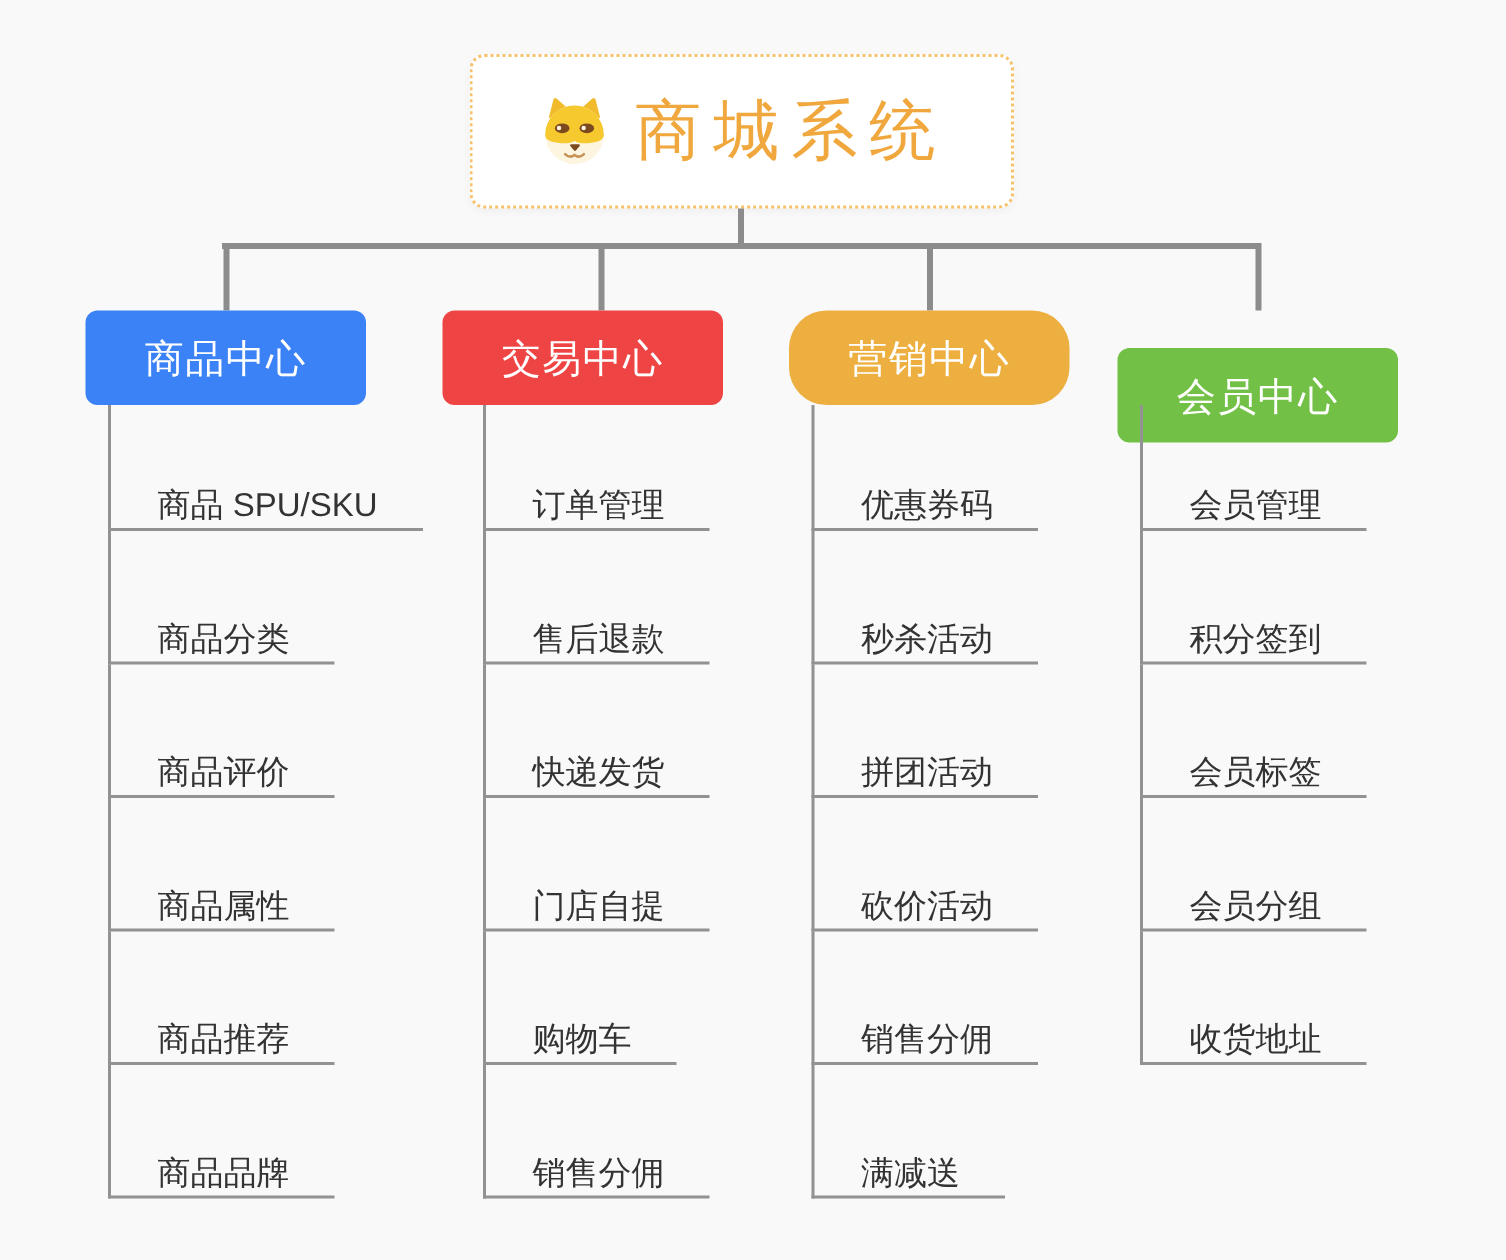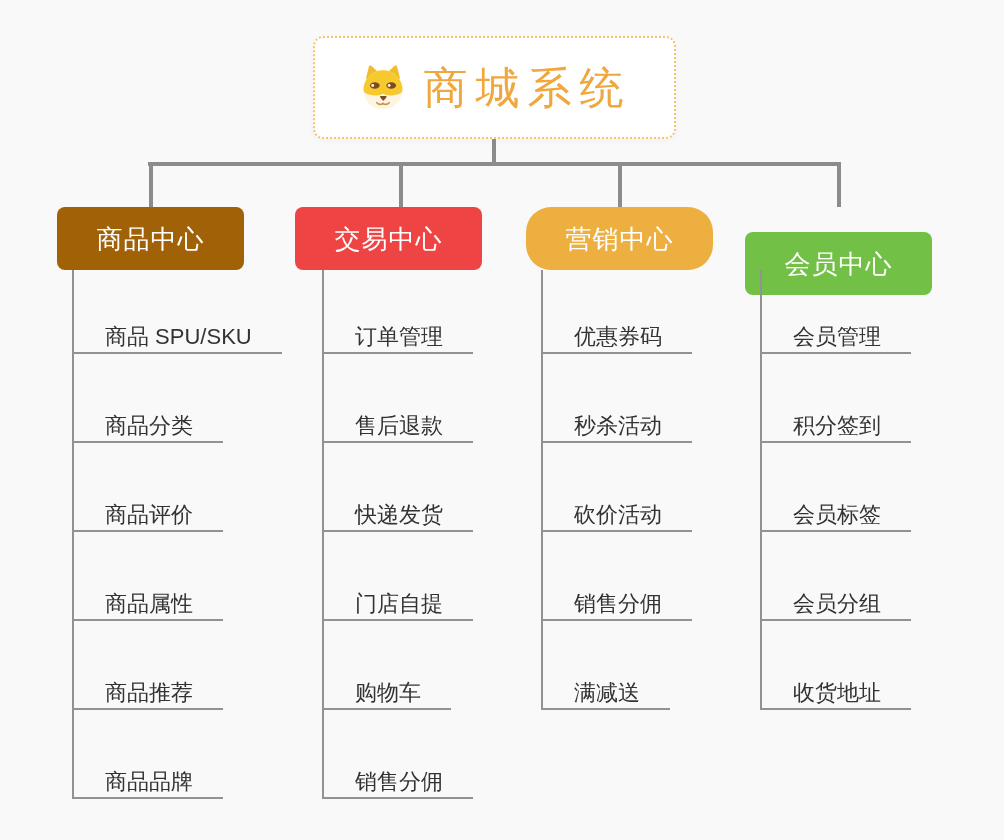--- a/index.html
+++ b/index.html
@@ -95,21 +95,21 @@
       </svg>
     </span>
     <span class="root-title">商城系统</span>
   </div>
 
   <div class="connector stem-root"></div>
   <div class="connector hline"></div>
 
   <div id="branches">
       <div class="connector branch-stem" style="left: 148.5px;"></div>
-      <div class="branch-box" style="left: 57px; background: #a16207;">
+      <div class="branch-box" style="left: 57px; background: #3b82f6;">
         <span class="branch-label">商品中心</span>
       </div>
       <div class="column" style="left: 72px;">
         <div class="leaf">
           <span class="leaf-label">商品 SPU/SKU</span>
         </div>
         <div class="leaf">
           <span class="leaf-label">商品分类</span>
         </div>
         <div class="leaf">
@@ -154,20 +154,23 @@
         <span class="branch-label">营销中心</span>
       </div>
       <div class="column" style="left: 541px;">
         <div class="leaf">
           <span class="leaf-label">优惠券码</span>
         </div>
         <div class="leaf">
           <span class="leaf-label">秒杀活动</span>
         </div>
         <div class="leaf">
+          <span class="leaf-label">拼团活动</span>
+        </div>
+        <div class="leaf">
           <span class="leaf-label">砍价活动</span>
         </div>
         <div class="leaf">
           <span class="leaf-label">销售分佣</span>
         </div>
         <div class="leaf">
           <span class="leaf-label">满减送</span>
         </div>
       </div>
       <div class="connector branch-stem" style="left: 836.5px;"></div>

